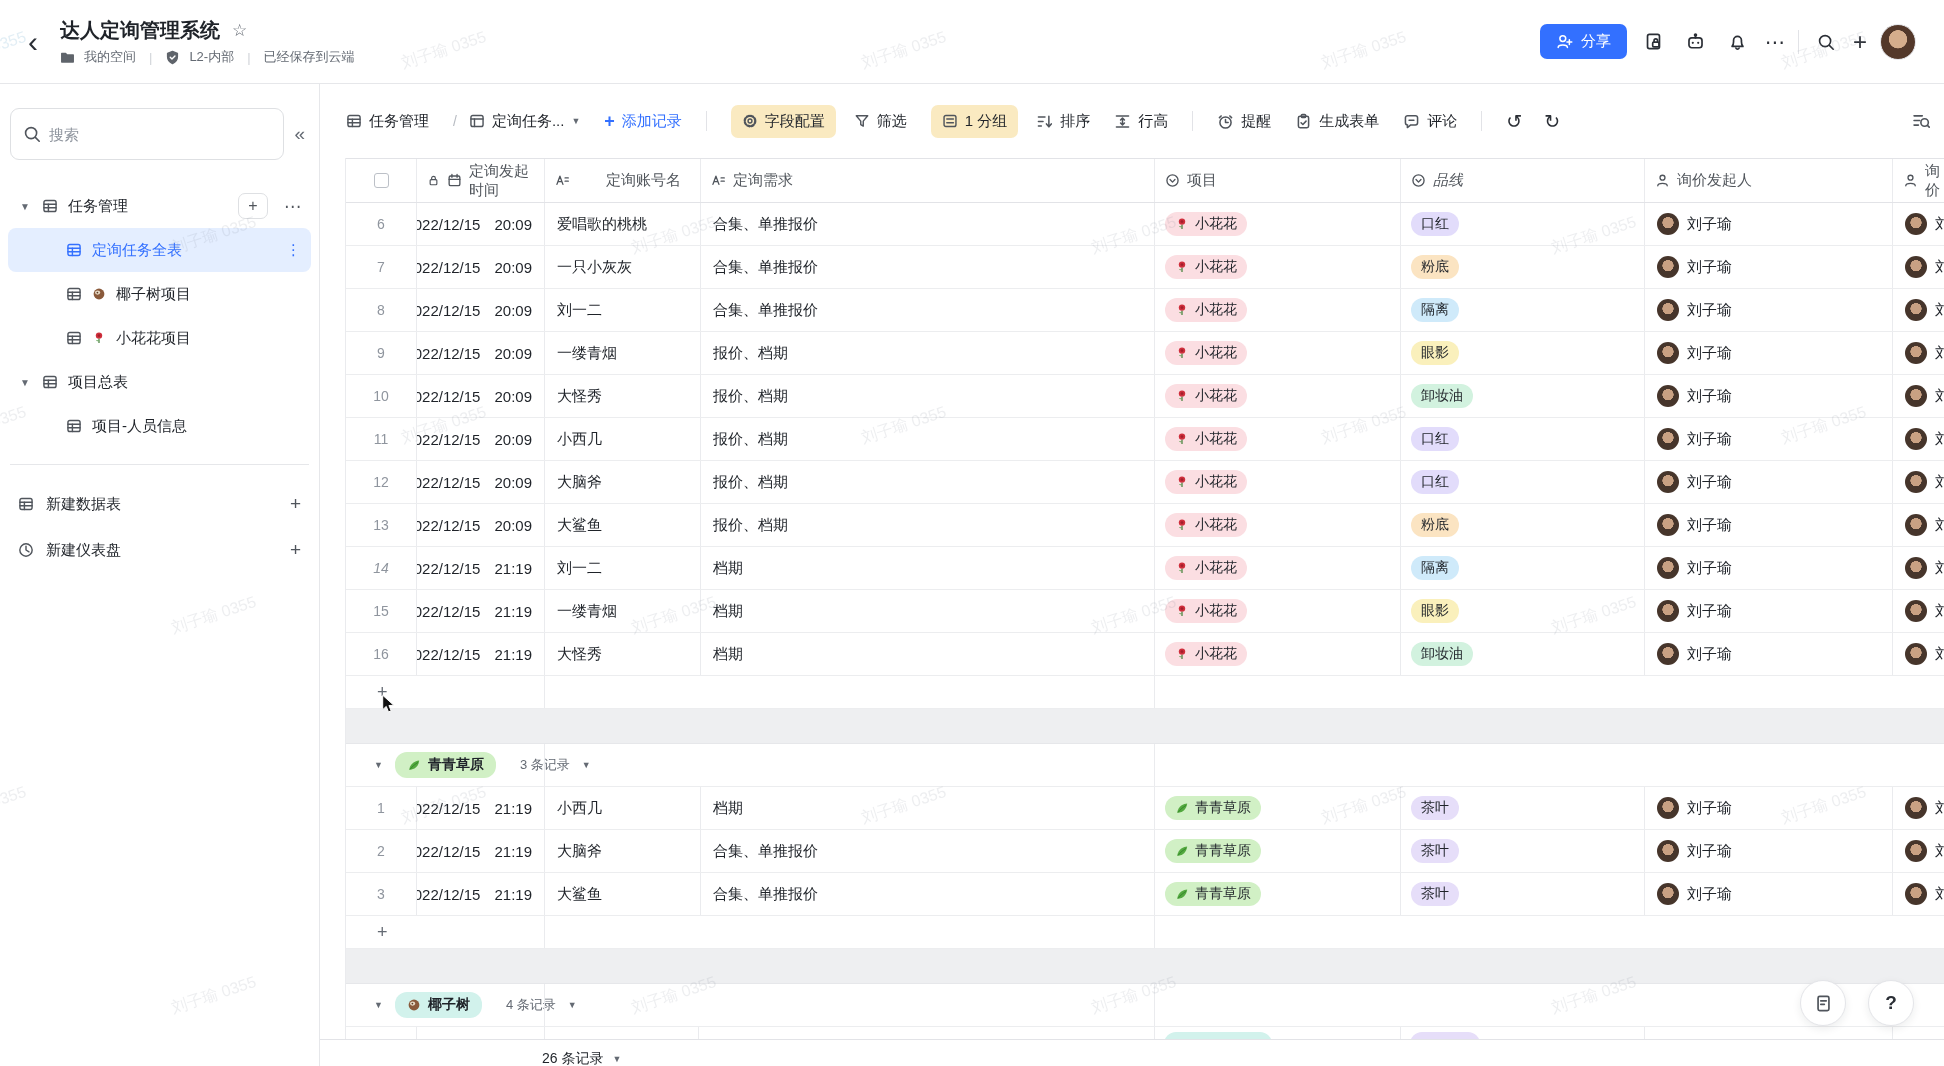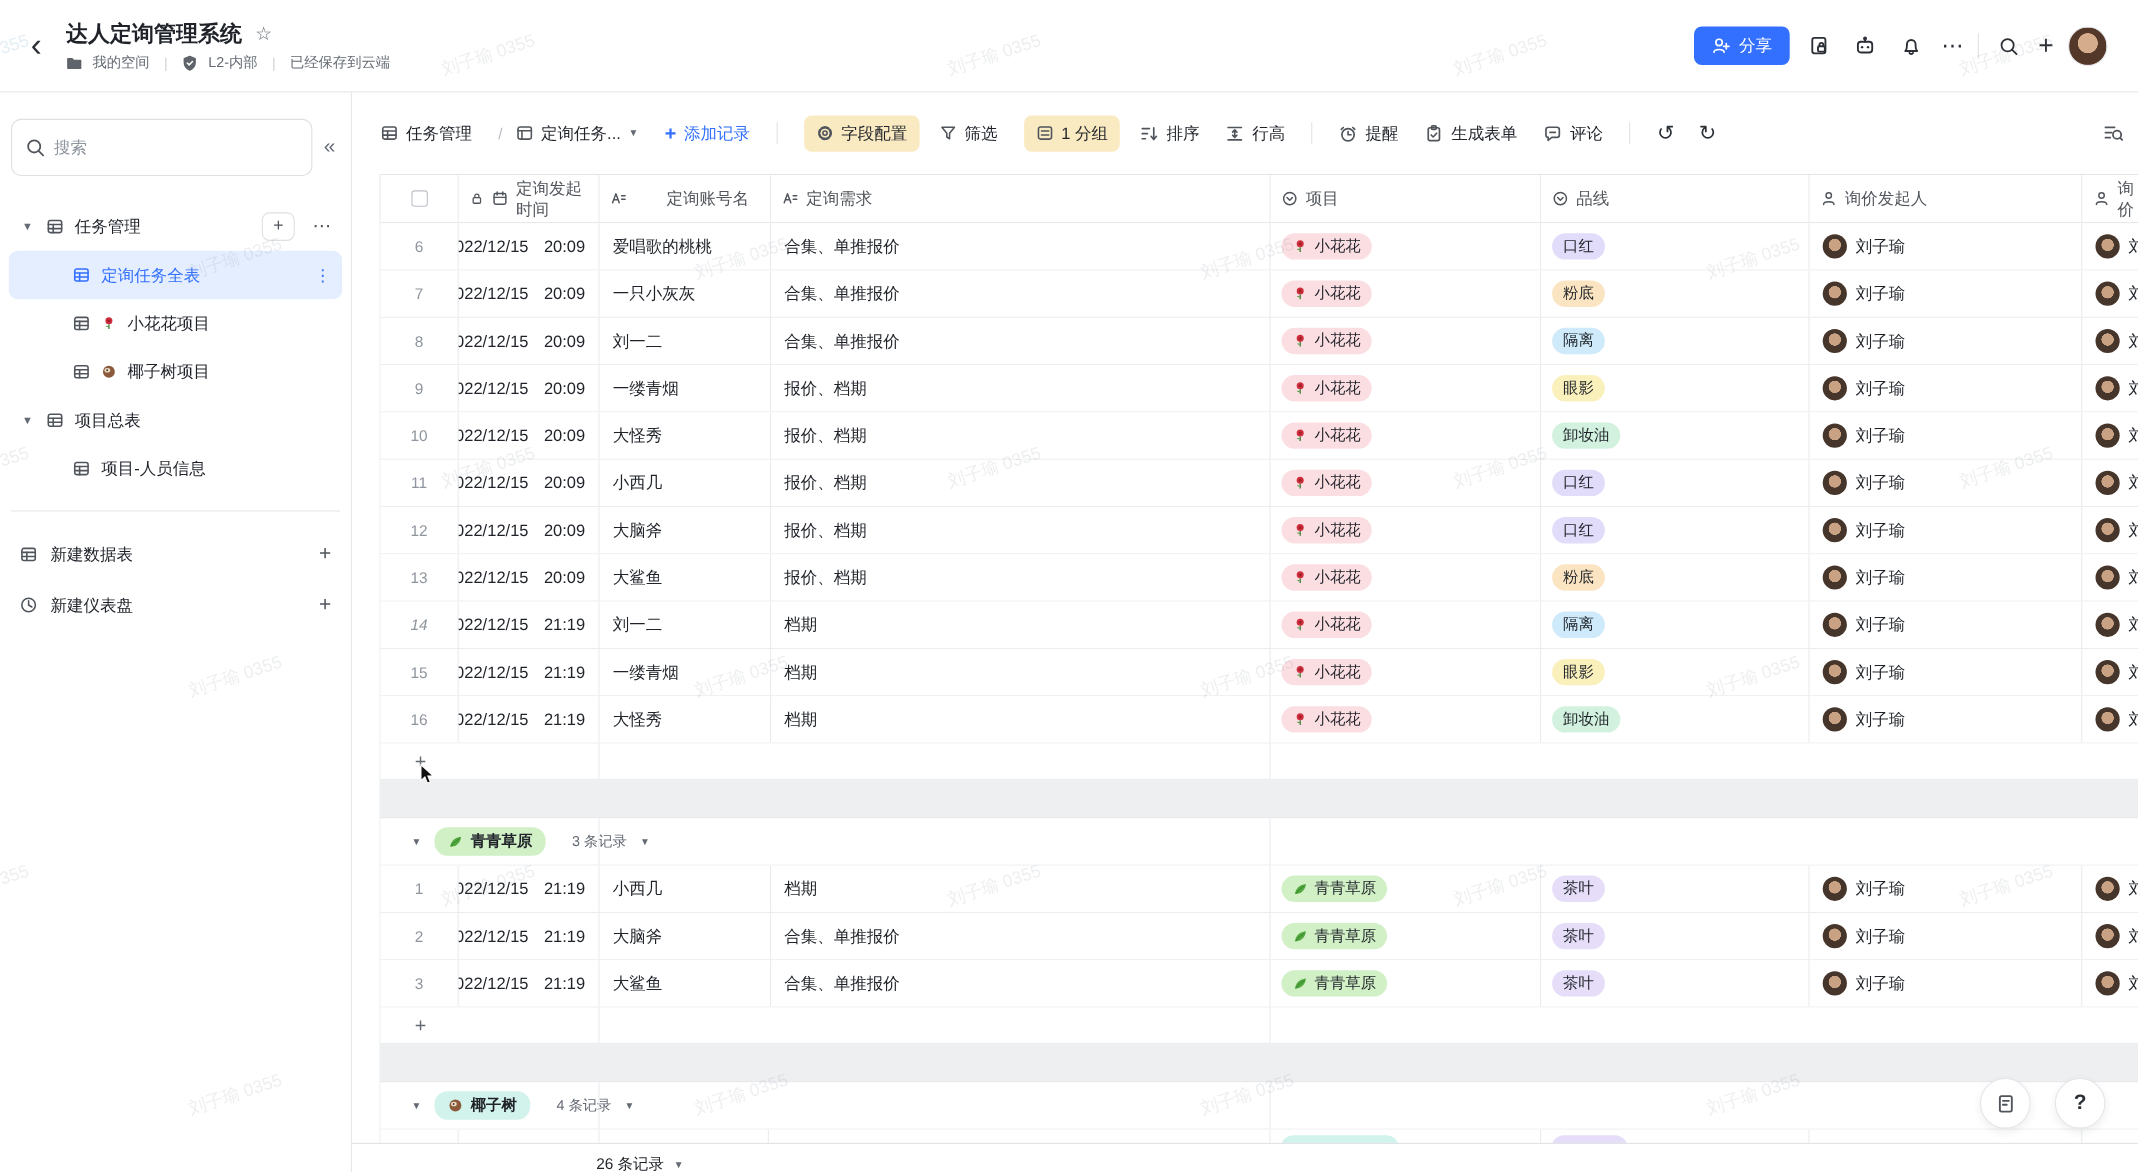--- a/index.html
+++ b/index.html
@@ -224,46 +224,46 @@
           <span class="ic">
             <svg width="16" height="16" viewBox="0 0 14 14" fill="none" stroke="currentColor" stroke-width="1.25" stroke-linecap="round" stroke-linejoin="round">
               <rect x="1.7" y="2.2" width="10.6" height="9.6" rx="1.6"></rect>
               <line x1="1.7" y1="5.4" x2="12.3" y2="5.4"></line>
               <line x1="1.7" y1="8.6" x2="12.3" y2="8.6"></line>
               <line x1="5.6" y1="5.4" x2="5.6" y2="11.8"></line>
             </svg>
           </span>
           <span style="display: inline-flex;">
             <svg width="14" height="14" viewBox="0 0 14 14">
-              <circle cx="7" cy="4.6" r="3.2" fill="#cf2f3c"></circle>
-              <circle cx="7" cy="4.6" r="1.4" fill="#a31f2b"></circle>
-              <path d="M7,7.8 V12" stroke="#3e7d35" stroke-width="1.2"></path>
-              <path d="M7,9.8 C5.6,9 4.8,9 4,9.6 C5,10.6 6,10.4 7,9.8" fill="#4f9a42"></path>
-            </svg>
-          </span>
-          <span>小花花项目</span>
+              <circle cx="7" cy="7" r="5.4" fill="#8a5a3b"></circle>
+              <ellipse cx="5.6" cy="5.6" rx="2.6" ry="2.1" fill="#e9dcc8"></ellipse>
+              <circle cx="5.4" cy="5.6" r="0.9" fill="#5d3a23"></circle>
+            </svg>
+          </span>
+          <span>椰子树项目</span>
           <span class="grow2"></span>
         </div>
         <div class="titem child">
           <span class="ic">
             <svg width="16" height="16" viewBox="0 0 14 14" fill="none" stroke="currentColor" stroke-width="1.25" stroke-linecap="round" stroke-linejoin="round">
               <rect x="1.7" y="2.2" width="10.6" height="9.6" rx="1.6"></rect>
               <line x1="1.7" y1="5.4" x2="12.3" y2="5.4"></line>
               <line x1="1.7" y1="8.6" x2="12.3" y2="8.6"></line>
               <line x1="5.6" y1="5.4" x2="5.6" y2="11.8"></line>
             </svg>
           </span>
           <span style="display: inline-flex;">
             <svg width="14" height="14" viewBox="0 0 14 14">
-              <circle cx="7" cy="7" r="5.4" fill="#8a5a3b"></circle>
-              <ellipse cx="5.6" cy="5.6" rx="2.6" ry="2.1" fill="#e9dcc8"></ellipse>
-              <circle cx="5.4" cy="5.6" r="0.9" fill="#5d3a23"></circle>
-            </svg>
-          </span>
-          <span>椰子树项目</span>
+              <circle cx="7" cy="4.6" r="3.2" fill="#cf2f3c"></circle>
+              <circle cx="7" cy="4.6" r="1.4" fill="#a31f2b"></circle>
+              <path d="M7,7.8 V12" stroke="#3e7d35" stroke-width="1.2"></path>
+              <path d="M7,9.8 C5.6,9 4.8,9 4,9.6 C5,10.6 6,10.4 7,9.8" fill="#4f9a42"></path>
+            </svg>
+          </span>
+          <span>小花花项目</span>
           <span class="grow2"></span>
         </div>
         <div class="titem">
           <span class="caret">▼</span>
           <span class="ic">
             <svg width="16" height="16" viewBox="0 0 14 14" fill="none" stroke="currentColor" stroke-width="1.25" stroke-linecap="round" stroke-linejoin="round">
               <rect x="1.7" y="2.2" width="10.6" height="9.6" rx="1.6"></rect>
               <line x1="1.7" y1="5.4" x2="12.3" y2="5.4"></line>
               <line x1="1.7" y1="8.6" x2="12.3" y2="8.6"></line>
               <line x1="5.6" y1="5.4" x2="5.6" y2="11.8"></line>
@@ -470,21 +470,21 @@
         </div>
         <div class="cell" style="width: 246px; flex: 0 0 246px;">
           <span class="ic">
             <svg width="15" height="15" viewBox="0 0 14 14" fill="none" stroke="currentColor" stroke-width="1.25" stroke-linecap="round" stroke-linejoin="round">
               <circle cx="7" cy="7" r="5.2"></circle>
               <path d="M4.7,6.1 L7,8.5 l2.3-2.4"></path>
             </svg>
           </span>
           <span>项目</span>
         </div>
-        <div class="cell" style="width: 244px; flex: 0 0 244px;">
+        <div class="cell" style="width: 244px; flex: 0 0 244px; font-style: italic;">
           <span class="ic">
             <svg width="15" height="15" viewBox="0 0 14 14" fill="none" stroke="currentColor" stroke-width="1.25" stroke-linecap="round" stroke-linejoin="round">
               <circle cx="7" cy="7" r="5.2"></circle>
               <path d="M4.7,6.1 L7,8.5 l2.3-2.4"></path>
             </svg>
           </span>
           <span>品线</span>
         </div>
         <div class="cell" style="width: 248px; flex: 0 0 248px;">
           <span class="ic">

